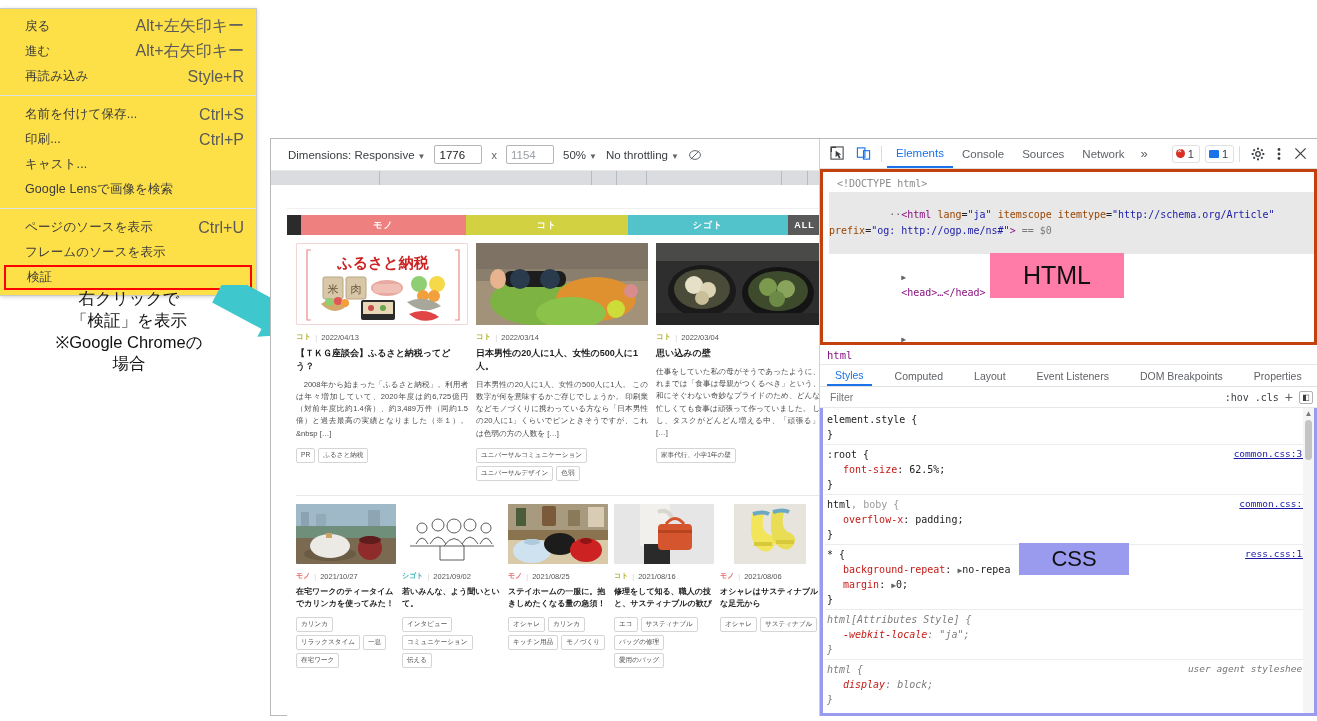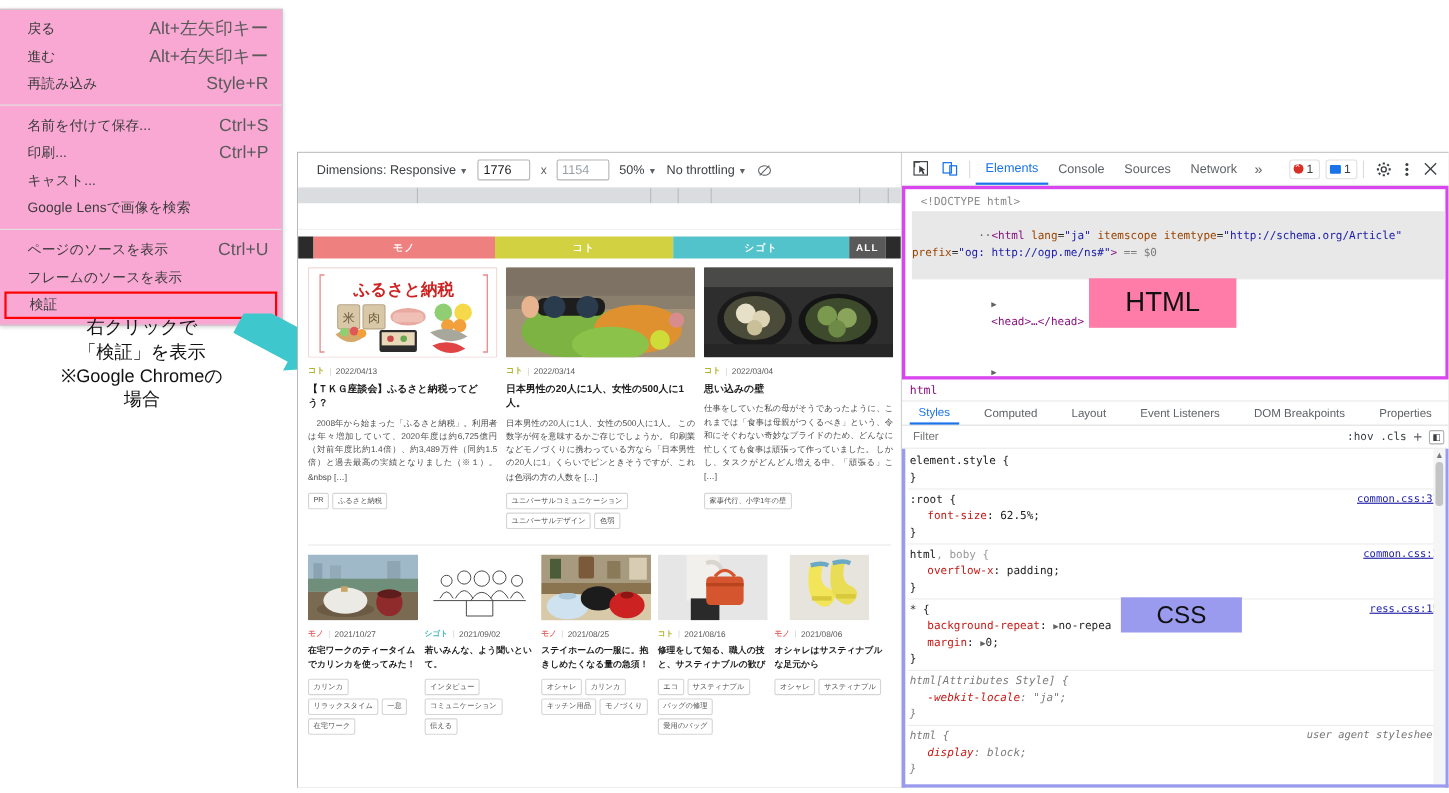--- a/index.html
+++ b/index.html
@@ -8,21 +8,21 @@
     width:1317px; height:721px;
     background:#ffffff;
     font-family:"Liberation Sans", sans-serif;
     position:relative;
     overflow:hidden;
   }
 
   
   #context-menu {
     position:absolute; left:0; top:8px; width:257px; height:288px;
-    background:#f9a8d4;
+    background:#fde047;
     border:1px solid #c9c9c9;
     border-left:none;
     box-shadow:0 1px 4px rgba(0,0,0,.18);
     padding:5px 0 4px 0;
   }
   .menu-item {
     display:flex; align-items:center; justify-content:space-between;
     height:25px; padding:0 12px 0 25px;
     font-size:12.5px; color:#3b3b3b; white-space:nowrap;
   }
@@ -73,21 +73,21 @@
 
   
   #ruler-strip {
     position:absolute; left:0; top:32px; width:548px; height:14px;
     background:#dadce0;
   }
   #ruler-strip i { position:absolute; top:0; width:1px; height:14px; background:#b6bbc1; }
 
   
   #site-viewport {
-    position:absolute; left:0; top:46px; width:548px; height:531px;
+    position:absolute; left:16px; top:46px; width:548px; height:531px;
     background:#ffffff; overflow:hidden;
   }
   #site-topgap { height:24px; background:#fff; border-bottom:1px solid #f0f0f0; }
 
   
   #category-nav { display:flex; height:20px; margin-top:6px; }
   .cat-edge { width:14px; background:#2b2b2b; }
   .cat-item {
     display:flex; align-items:center; justify-content:center;
     color:#fff; font-size:9px; font-weight:bold; letter-spacing:1px;
@@ -158,21 +158,21 @@
   .badge {
     display:flex; align-items:center; gap:3px; font-size:11px; color:#3c4043;
     border:1px solid #e0e0e0; border-radius:3px; padding:1px 5px 1px 3px; height:18px;
   }
   .dot-err { width:9px; height:9px; border-radius:50%; background:#d93025; position:relative; }
   .dot-err::after{ content:"×"; position:absolute; left:1.6px; top:-3.2px; color:#fff; font-size:8px; line-height:9px;}
   .sq-msg { width:10px; height:8px; background:#1a73e8; border-radius:1px; }
 
   
   #dom-tree-wrap {
-    margin:0; border:3px solid #d946ef;
+    margin:0; border:3px solid #c2410c;
     height:176px; background:#fff; position:relative; overflow:hidden;
   }
   #dom-tree {
     font-family:"DejaVu Sans Mono", monospace;
     font-size:10px; line-height:1.55; padding:4px 0 0 6px; color:#222;
   }
   .dom-line { white-space:pre-wrap; }
   .dom-doctype { color:#8a8a8a; padding-left:8px; }
   .dom-selected { background:#e8e8e8; }
   .tg { color:#881280; }

